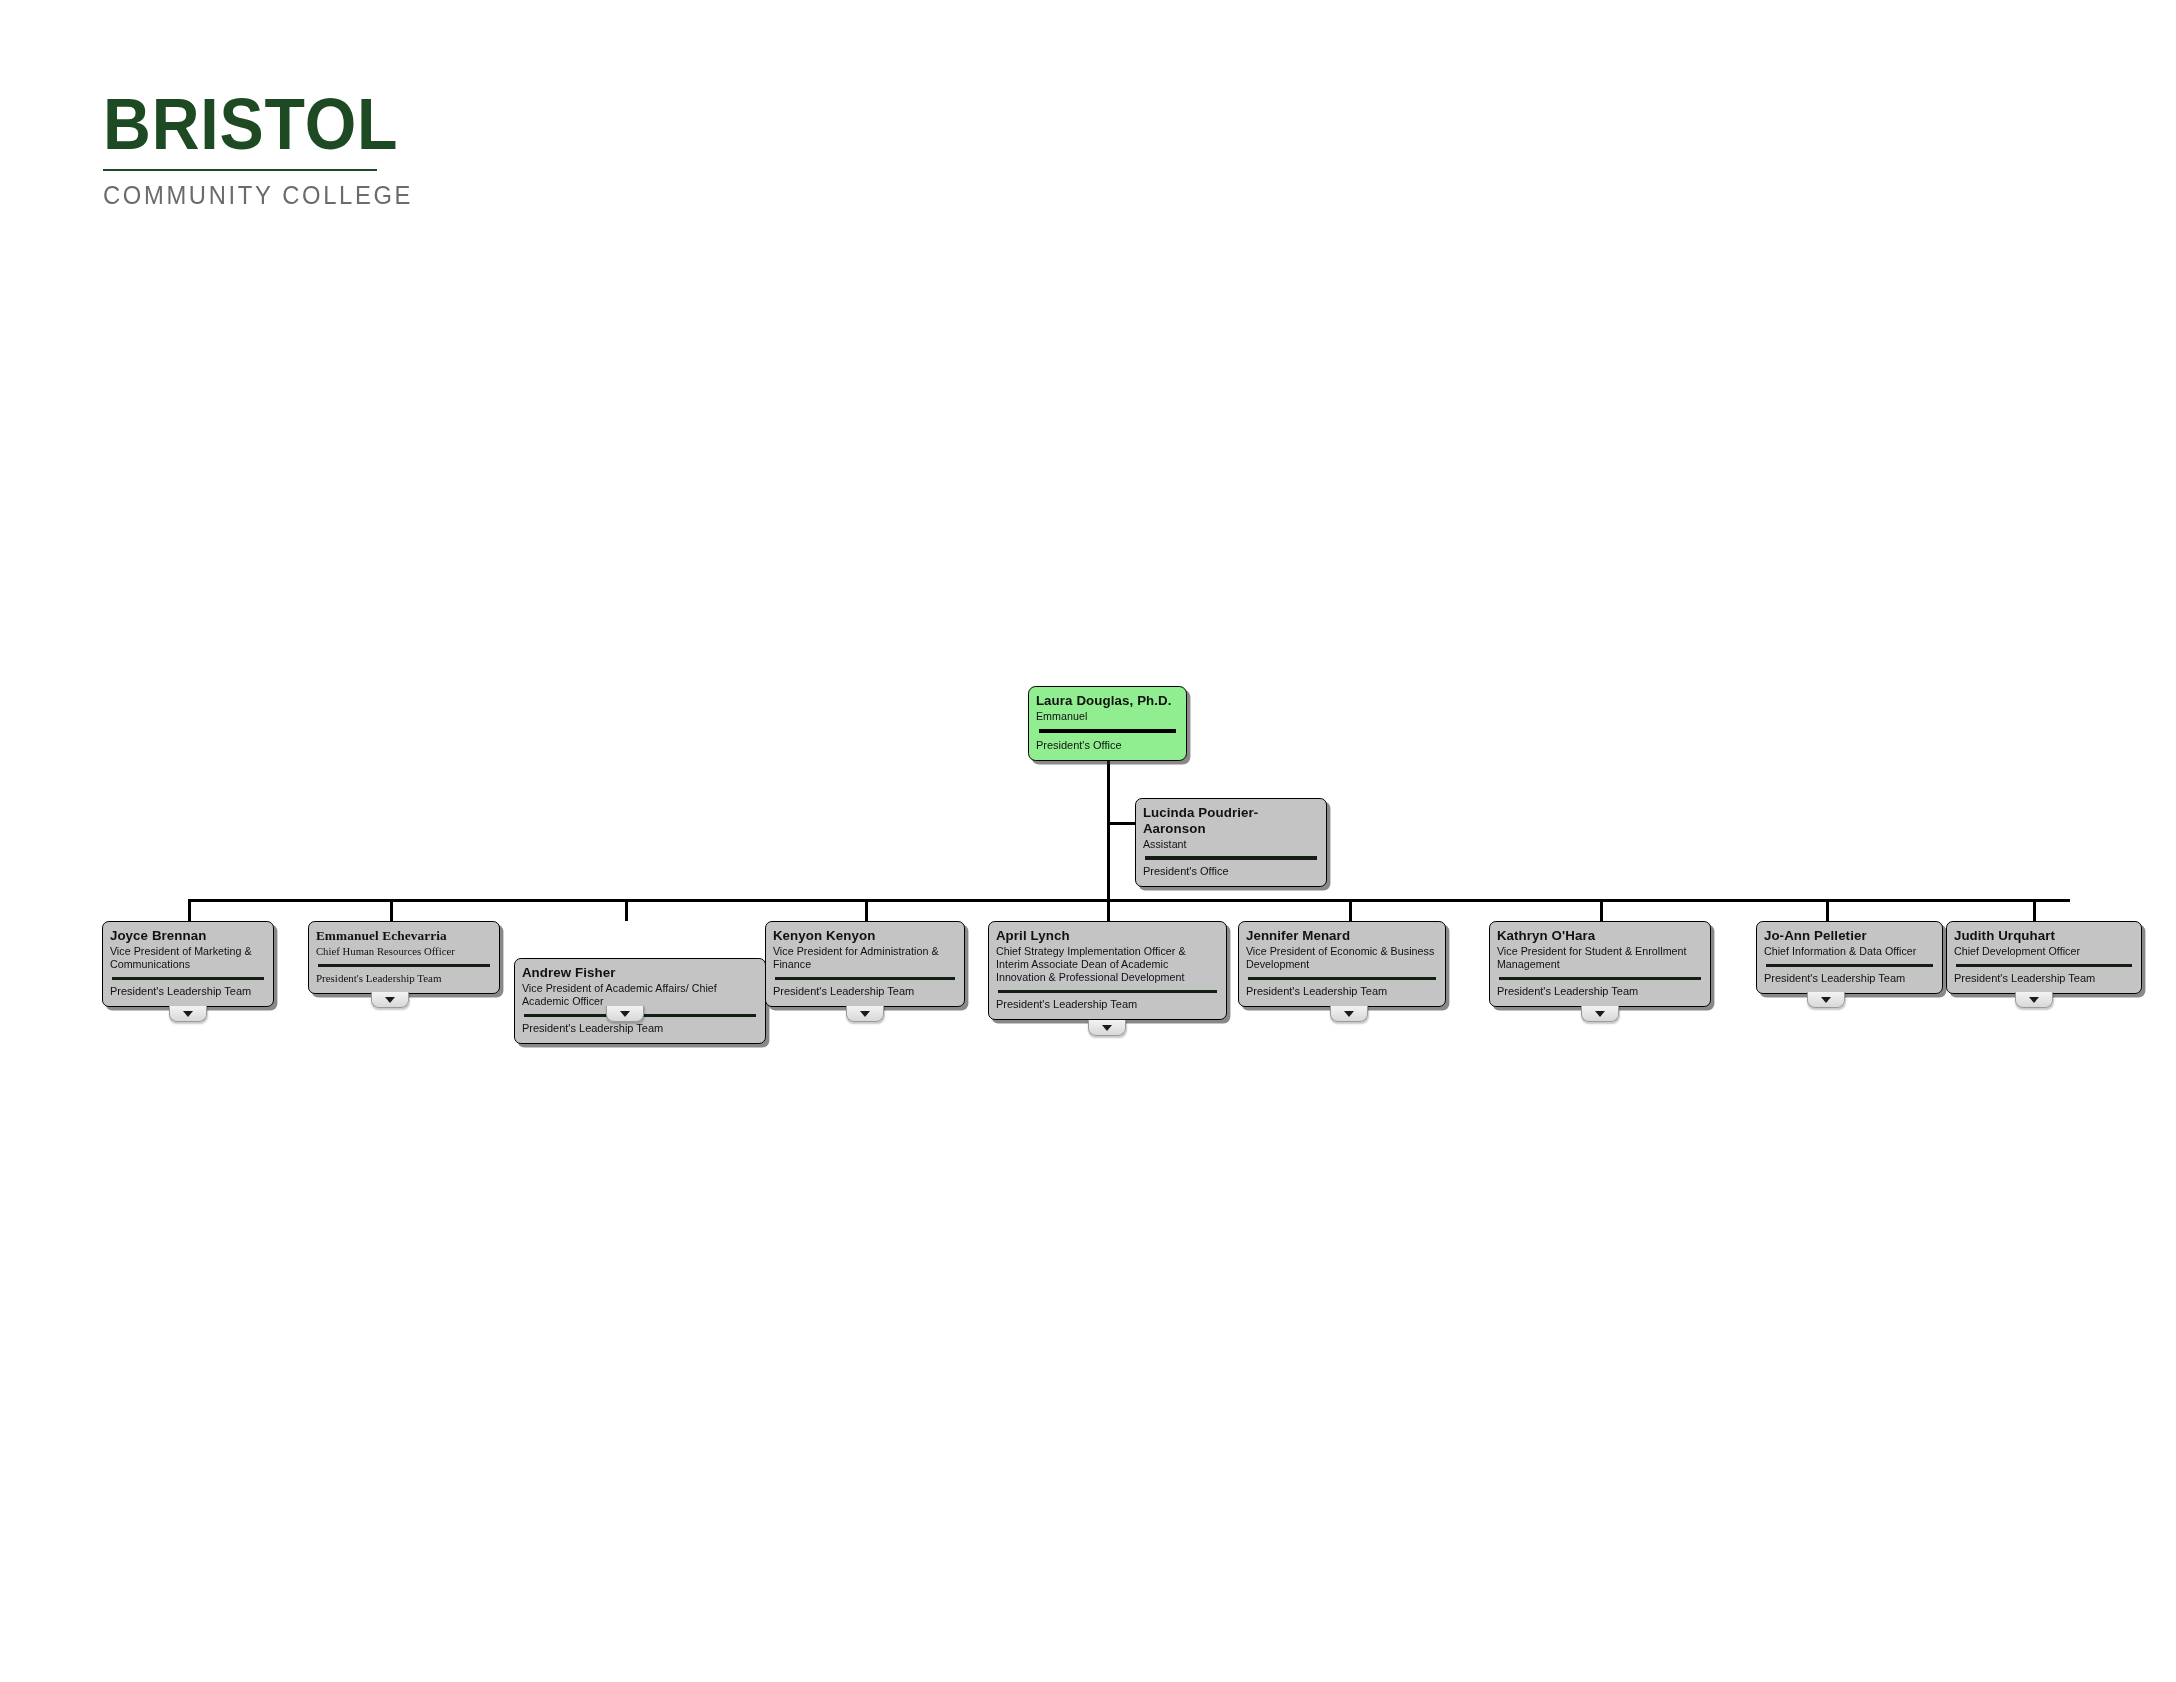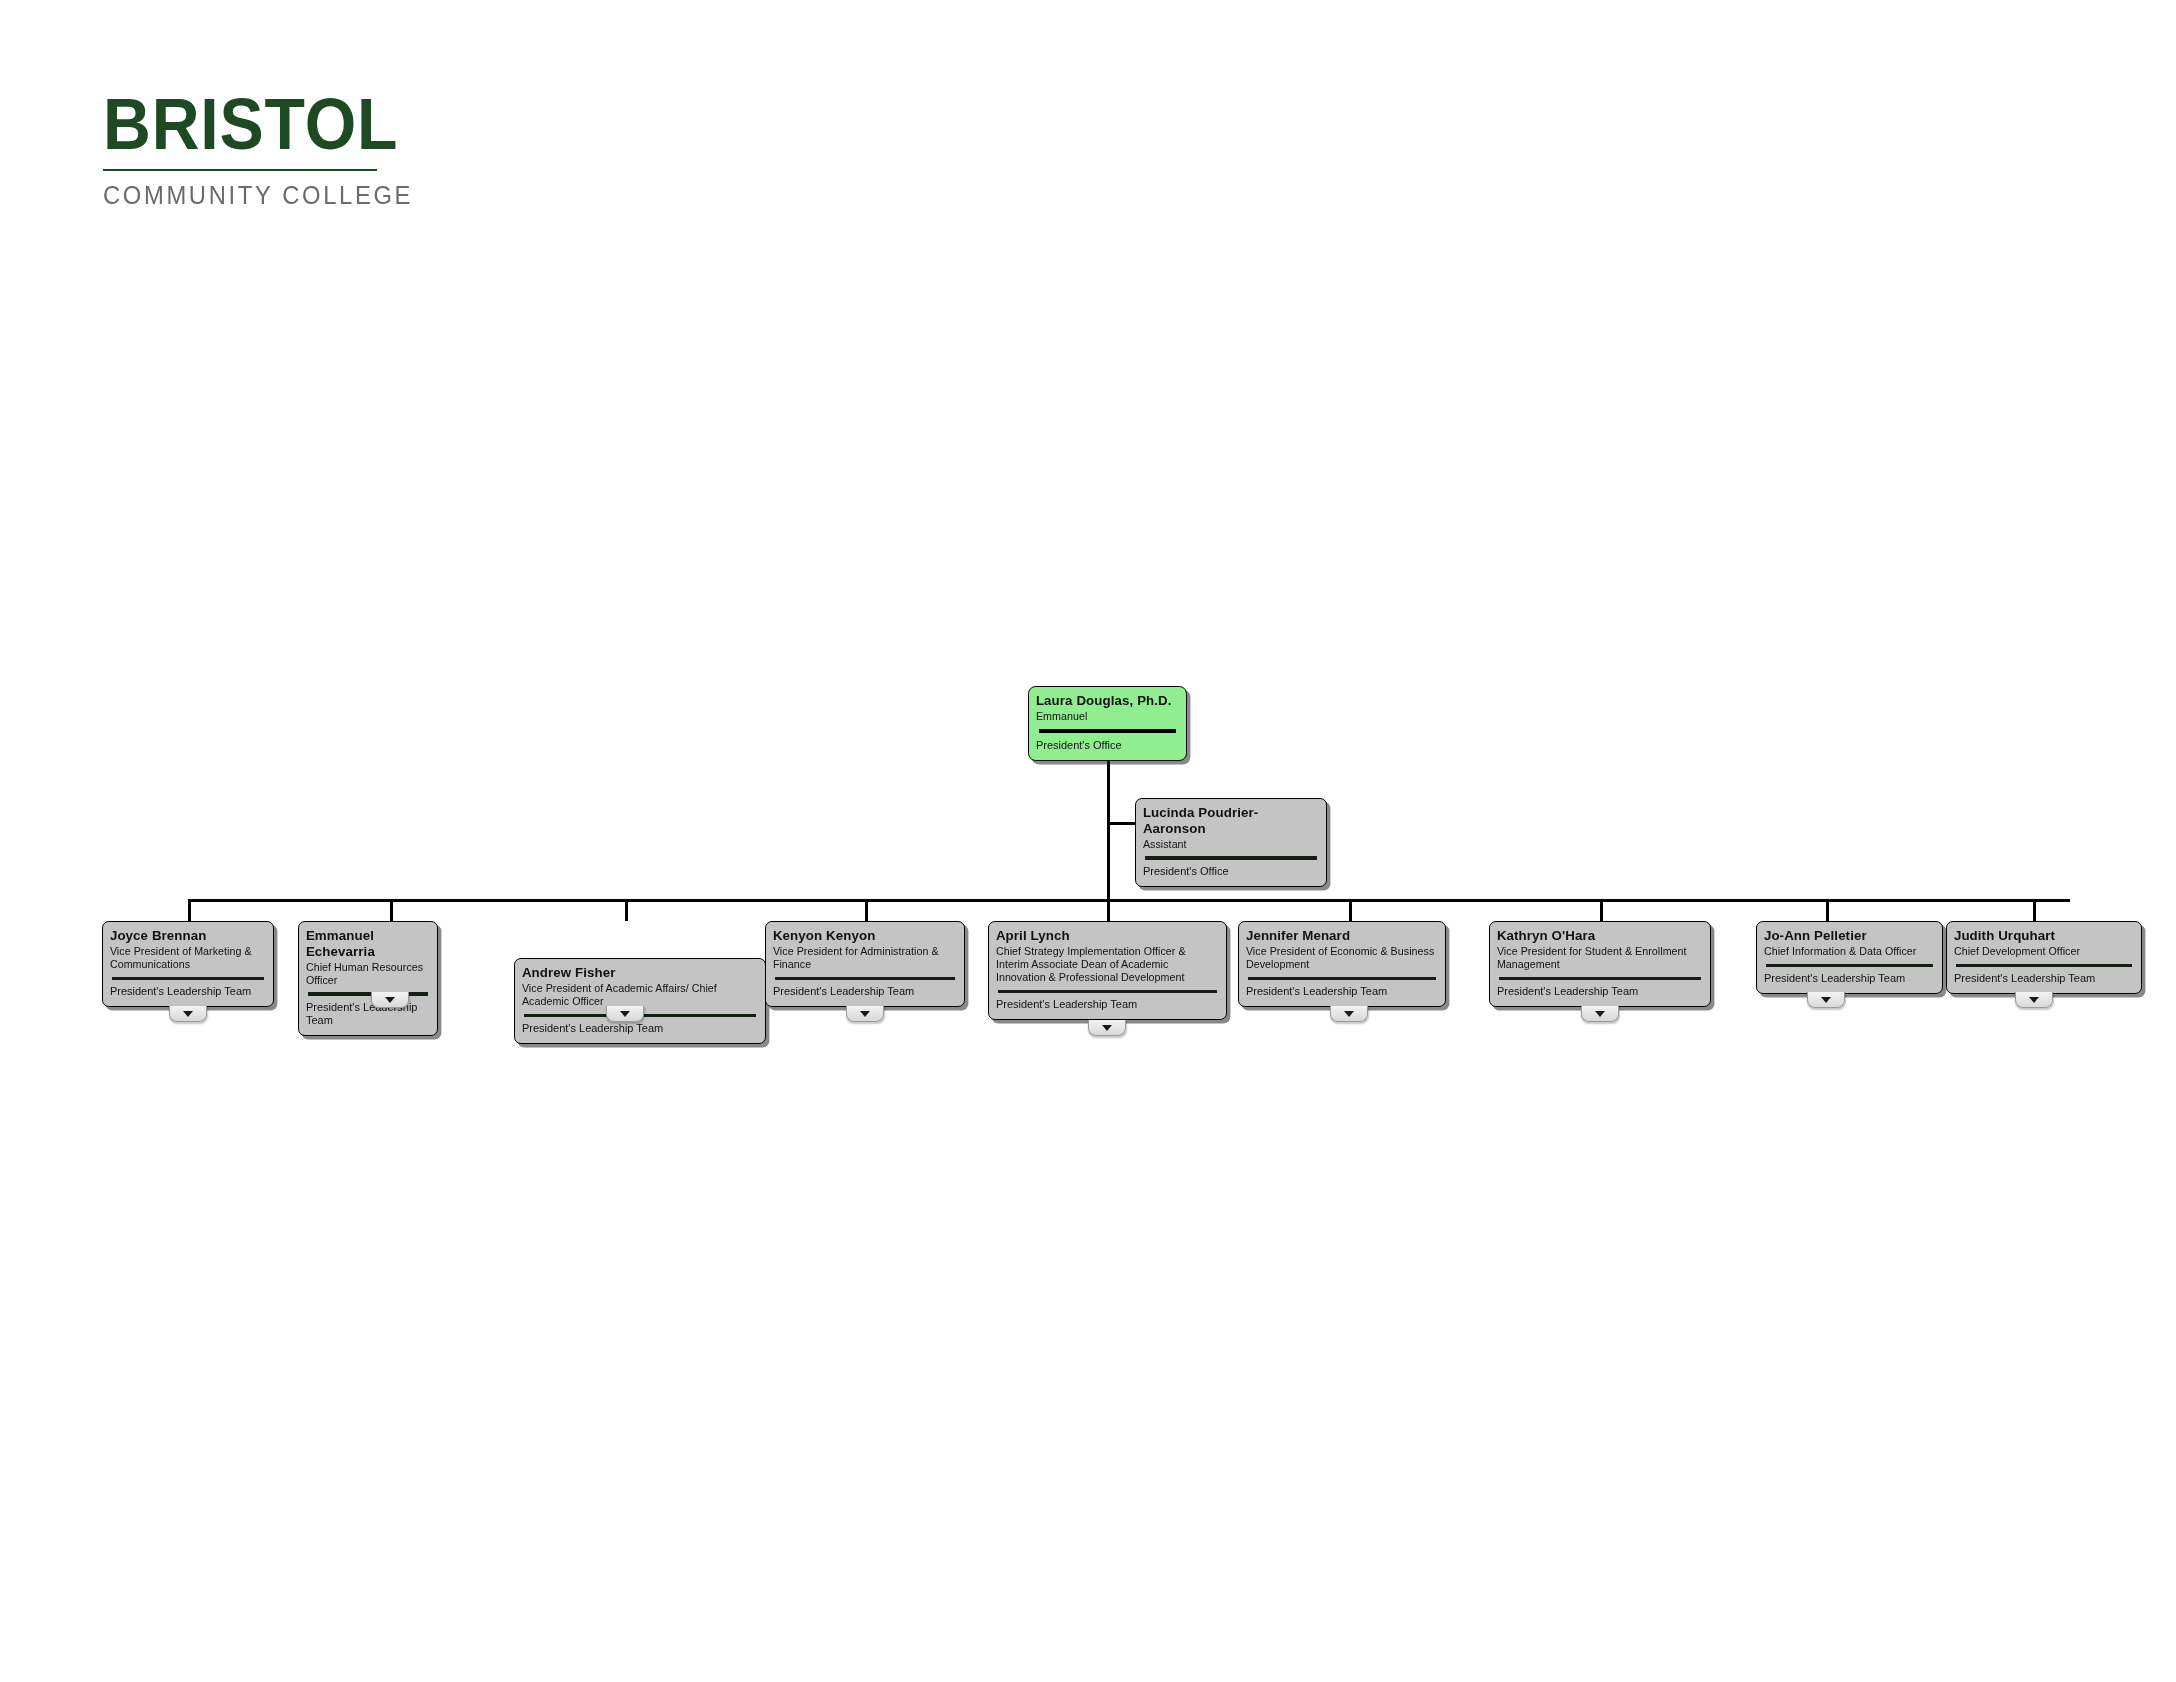--- a/index.html
+++ b/index.html
@@ -178,21 +178,21 @@
   <div class="node rounded" style="left:102px; top:921px; width:172px;">
     <div class="nm">Joyce Brennan</div>
     <div class="ttl">Vice President of Marketing &amp; Communications</div>
     <div class="divider"></div>
     <div class="dept">President's Leadership Team</div>
   </div>
   <div class="expander" style="left:169px; top:1006px;">
     <span class="caret"></span>
   </div>
 
-  <div class="node rounded" style="left:298px; top:921px; width:140px;">
+  <div class="node rounded" style="left:308px; top:921px; width:192px;font-family:Liberation Serif, serif;">
     <div class="nm">Emmanuel Echevarria</div>
     <div class="ttl">Chief Human Resources Officer</div>
     <div class="divider"></div>
     <div class="dept">President's Leadership Team</div>
   </div>
   <div class="expander" style="left:371px; top:992px;">
     <span class="caret"></span>
   </div>
 
   <div class="node rounded" style="left:514px; top:921px; width:252px;margin-top:37px;">

